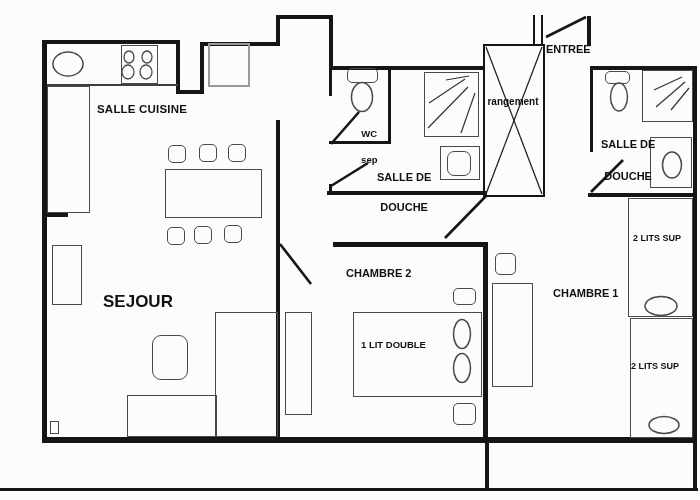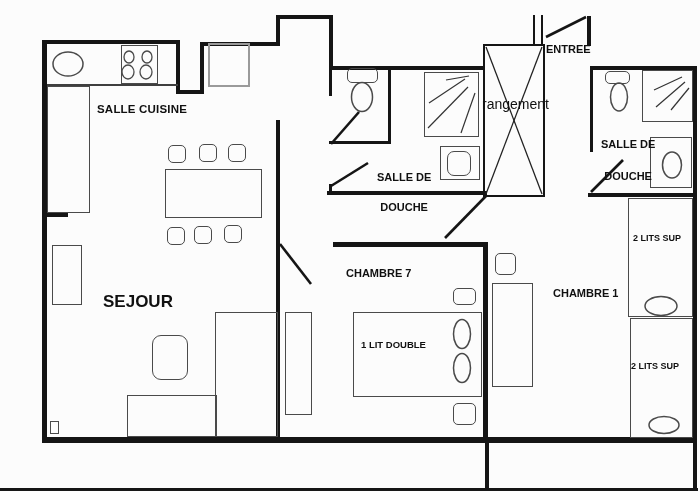--- a/index.html
+++ b/index.html
@@ -127,29 +127,33 @@
     <line x1="280" y1="244" x2="311" y2="284" stroke="#151515" stroke-width="2.6"></line>
     <line x1="486" y1="196" x2="445" y2="238" stroke="#151515" stroke-width="2.6"></line>
     <line x1="331" y1="144" x2="359" y2="112" stroke="#151515" stroke-width="2.6"></line>
     <line x1="331" y1="186" x2="368" y2="163" stroke="#151515" stroke-width="2.6"></line>
     <line x1="591" y1="192" x2="623" y2="160" stroke="#151515" stroke-width="2.6"></line>
     <line x1="546" y1="37" x2="586" y2="17" stroke="#151515" stroke-width="2.6"></line>
   </svg>
 
   <div class="label" style="left:97px;top:103px;font-size:11.5px;letter-spacing:.2px">SALLE CUISINE</div>
   <div class="label" style="left:103px;top:292px;font-size:17px">SEJOUR</div>
+  <div class="label c" style="left:342px;top:114px;width:44px;font-size:9.5px;line-height:13px">
+    <span>WC</span><br>
+    <span>sep</span>
+  </div>
   <div class="label c" style="left:358px;top:155px;width:80px;font-size:11px;line-height:15px">
     <span>SALLE DE</span><br>
     <span>DOUCHE</span>
   </div>
-  <div class="label c" style="left:482px;top:96px;width:62px;font-size:14px;font-weight:400">rangement</div>
+  <div class="label c" style="left:482px;top:96px;width:62px;font-size:10px;font-weight:700">rangement</div>
   <div class="label" style="left:546px;top:43px;font-size:11px">ENTREE</div>
   <div class="label c" style="left:582px;top:120px;width:80px;font-size:11px;line-height:16px">
     <span>SALLE DE</span><br>
     <span>DOUCHE</span>
   </div>
-  <div class="label" style="left:346px;top:267px;font-size:11px">CHAMBRE 7</div>
+  <div class="label" style="left:346px;top:267px;font-size:11px">CHAMBRE 2</div>
   <div class="label" style="left:553px;top:287px;font-size:11px">CHAMBRE 1</div>
   <div class="label" style="left:361px;top:339px;font-size:9.5px">1 LIT DOUBLE</div>
   <div class="label" style="left:633px;top:233px;font-size:9px">2 LITS SUP</div>
   <div class="label" style="left:631px;top:361px;font-size:9px">2 LITS SUP</div>
 
 </div>
 
 </body></html>

